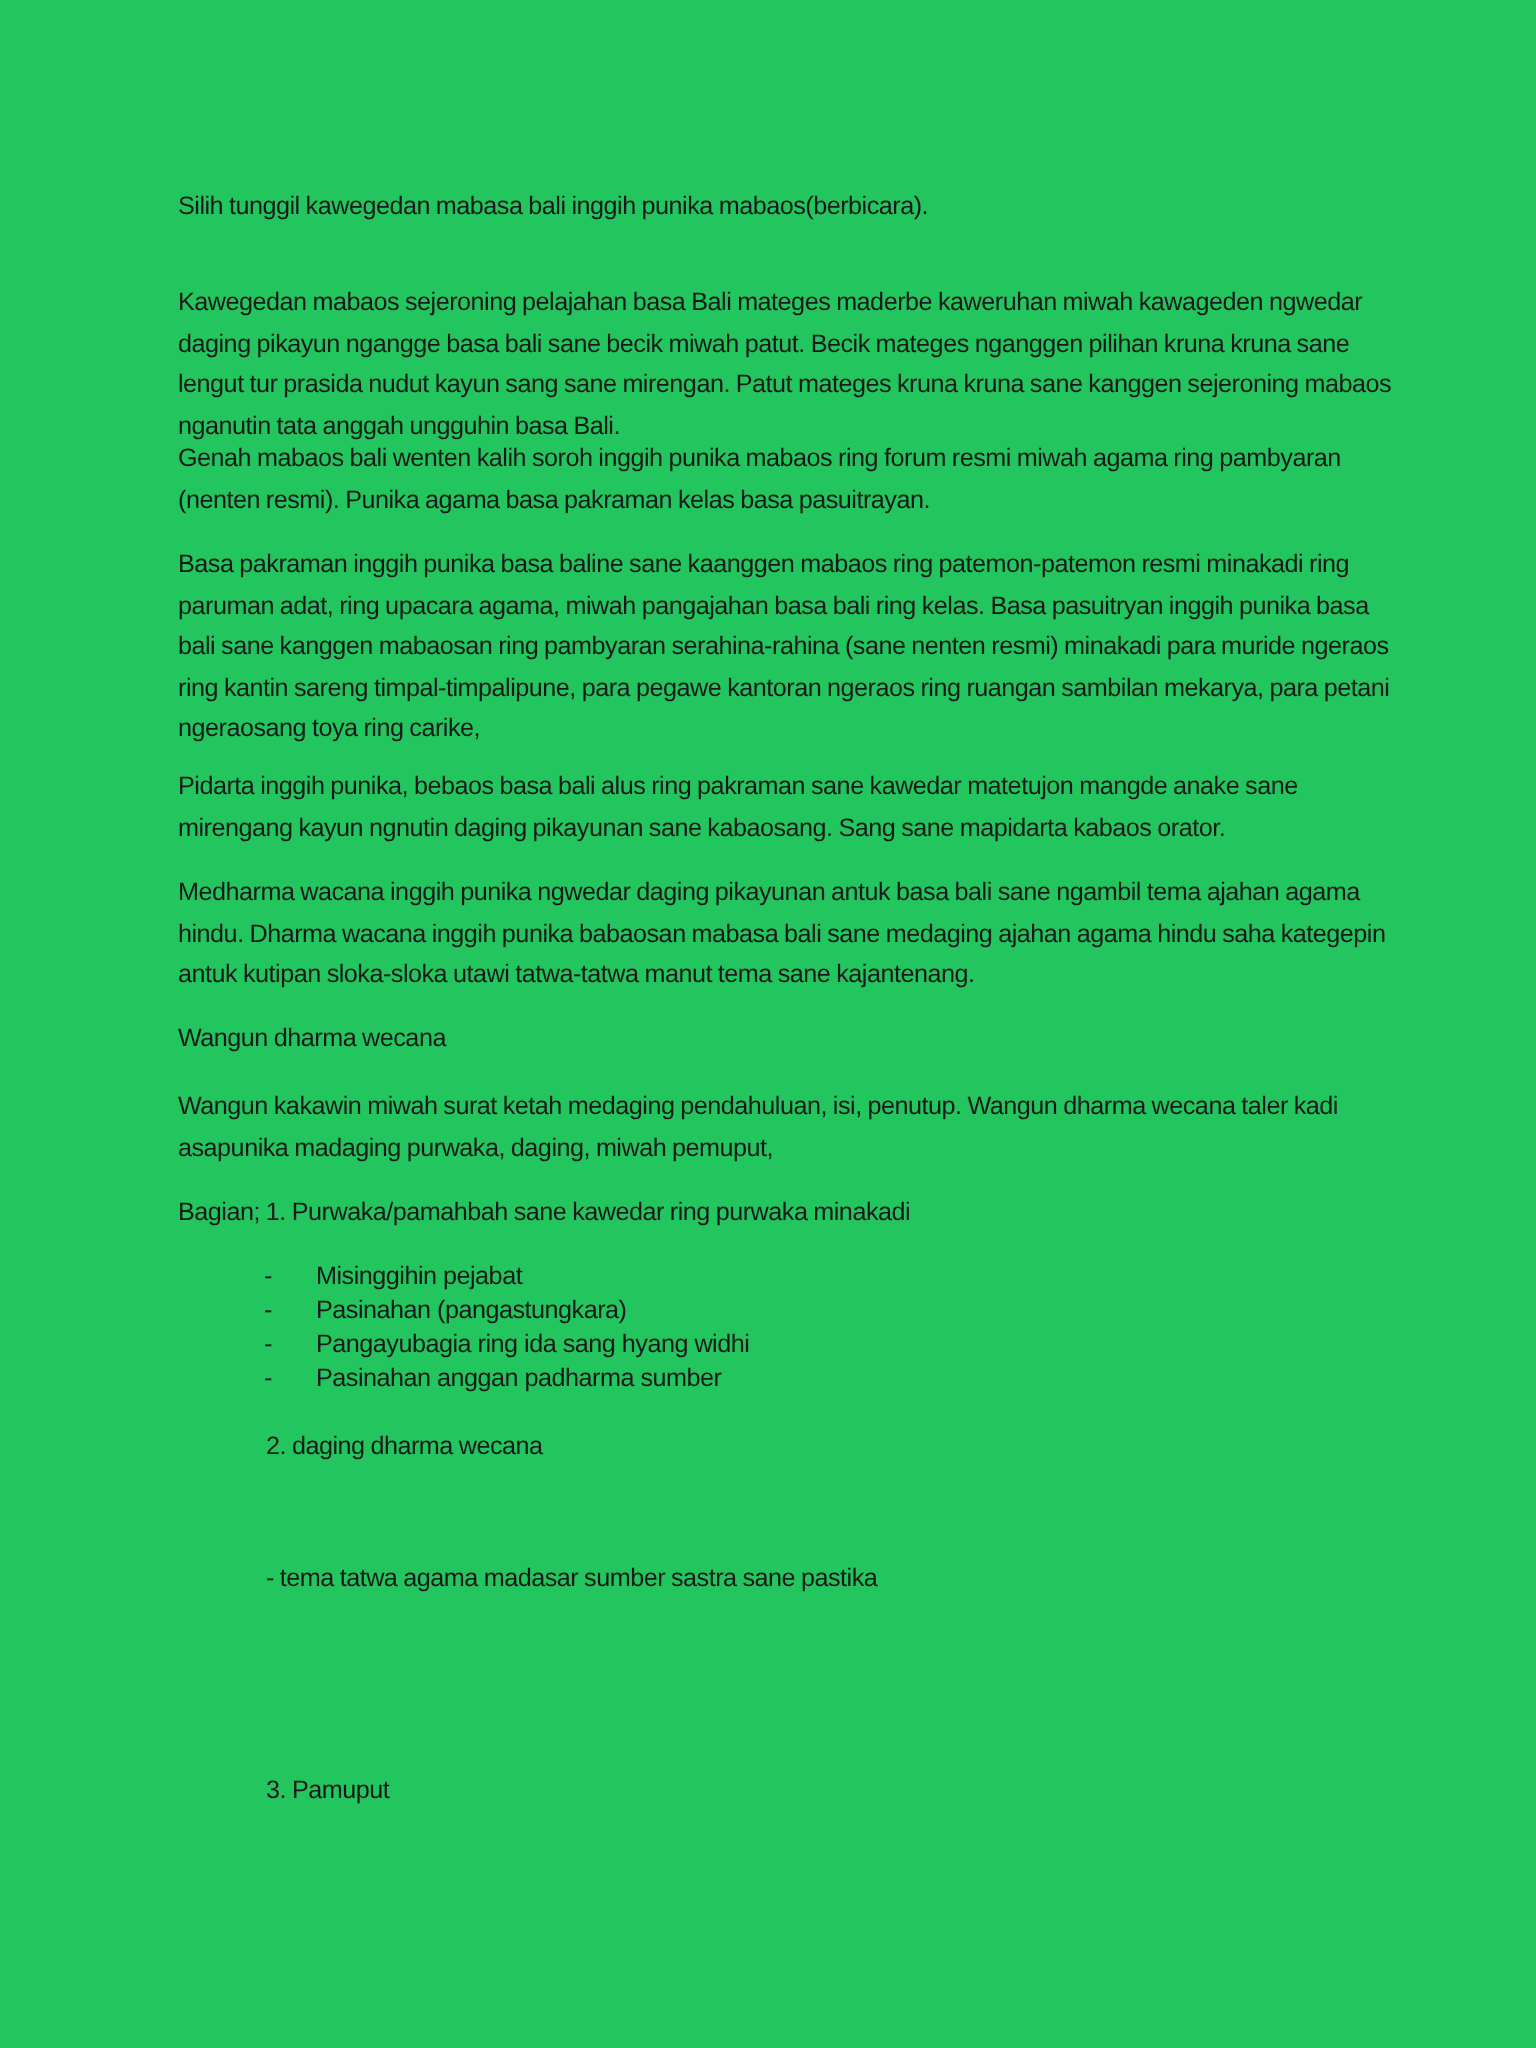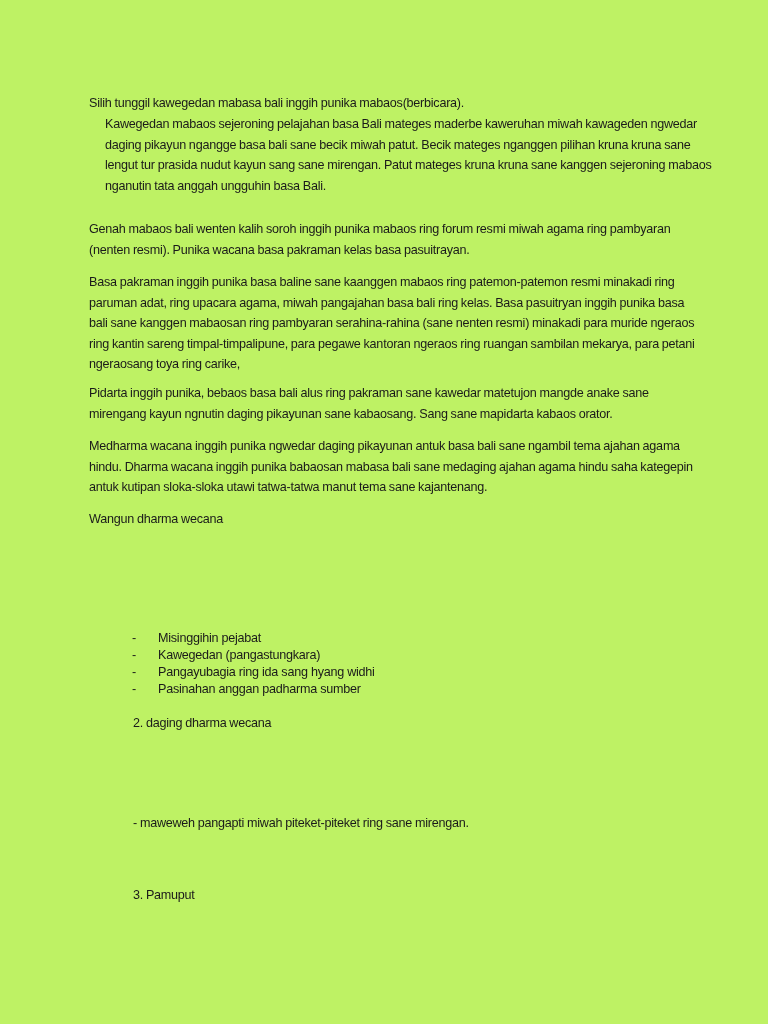--- a/index.html
+++ b/index.html
@@ -13,21 +13,21 @@
       position: relative;
       overflow: hidden;
       font-family: "Liberation Sans", "DejaVu Sans", sans-serif;
       color: #1a1a1a;
     }
     .page {
       position: absolute;
       left: 0; top: 0;
       width: 768px;
       height: 1024px;
-      background: #bef264;
+      background: #22c55e;
     }
     .block {
       position: absolute;
       left: 89px;
       width: 610px;
       font-size: 12.6px;
       line-height: 20.5px;
       letter-spacing: -0.25px;
       word-spacing: -0.3px;
       margin: 0;
@@ -56,40 +56,42 @@
       left: 133px;
     }
   </style>
 </head>
 <body>
 
 <div class="page">
 
   <p class="block" style="top:93px;">Silih tunggil kawegedan mabasa bali inggih punika mabaos(berbicara).</p>
 
-  <p class="block" style="top:114px;margin-left:16px;">Kawegedan mabaos sejeroning pelajahan basa Bali mateges maderbe kaweruhan miwah kawageden ngwedar daging pikayun ngangge basa bali sane becik miwah patut. Becik mateges nganggen pilihan kruna kruna sane lengut tur prasida nudut kayun sang sane mirengan. Patut mateges kruna kruna sane kanggen sejeroning mabaos nganutin tata anggah ungguhin basa Bali.</p>
+  <p class="block" style="top:141px;">Kawegedan mabaos sejeroning pelajahan basa Bali mateges maderbe kaweruhan miwah kawageden ngwedar daging pikayun ngangge basa bali sane becik miwah patut. Becik mateges nganggen pilihan kruna kruna sane lengut tur prasida nudut kayun sang sane mirengan. Patut mateges kruna kruna sane kanggen sejeroning mabaos nganutin tata anggah ungguhin basa Bali.</p>
 
-  <p class="block" style="top:219px;"><span>Genah mabaos bali wenten kalih soroh inggih punika mabaos ring </span><span class="b">forum resmi</span><span> miwah agama ring </span><span class="b">pambyaran (</span><span>nenten resmi). Punika wacana </span><span class="b">basa pakraman</span><span> kelas </span><span class="b">basa pasuitrayan.</span></p>
+  <p class="block" style="top:219px;"><span>Genah mabaos bali wenten kalih soroh inggih punika mabaos ring </span><span class="b">forum resmi</span><span> miwah agama ring </span><span class="b">pambyaran (</span><span>nenten resmi). Punika agama </span><span class="b">basa pakraman</span><span> kelas </span><span class="b">basa pasuitrayan.</span></p>
 
   <p class="block" style="top:272px;"><span class="b">Basa pakraman</span><span> inggih punika basa baline sane kaanggen mabaos ring patemon-patemon resmi minakadi ring paruman adat, ring upacara agama, miwah pangajahan basa bali ring kelas. </span><span class="b">Basa pasuitryan</span><span> inggih punika basa bali sane kanggen mabaosan ring pambyaran serahina-rahina (sane nenten resmi) minakadi para muride ngeraos ring kantin sareng timpal-timpalipune, para pegawe kantoran ngeraos ring ruangan sambilan mekarya, para petani ngeraosang toya ring carike,</span></p>
 
   <p class="block" style="top:436px;"><span class="b">Medharma wacana</span><span> inggih punika ngwedar daging pikayunan antuk basa bali sane ngambil tema ajahan agama hindu. </span><span class="b">Dharma wacana</span><span> inggih punika babaosan mabasa bali sane medaging ajahan agama hindu saha kategepin antuk kutipan sloka-sloka utawi tatwa-tatwa manut tema sane kajantenang.</span></p>
 
   <p class="block" style="top:383px;"><span class="b">Pidarta inggih punika,</span><span> bebaos basa bali alus ring pakraman sane kawedar matetujon mangde anake sane mirengang kayun ngnutin daging pikayunan sane kabaosang. </span><span class="b">Sang sane mapidarta kabaos orator.</span></p>
 
   <p class="block b" style="top:509px;">Wangun dharma wecana</p>
 
+  <p class="block" style="top:543px;"><span class="b">Wangun kakawin</span><span> miwah surat ketah medaging pendahuluan, isi, penutup. </span><span class="b">Wangun dharma wecana</span><span> taler kadi asapunika madaging purwaka, daging, miwah pemuput,</span></p>
 
+  <p class="block" style="top:596px;"><span>Bagian; 1. </span><span class="b">Purwaka/pamahbah</span><span> sane kawedar ring purwaka minakadi</span></p>
 
   <ul class="list" style="top:630px;">
     <li><span class="dash">-</span><span>Misinggihin pejabat</span></li>
-    <li><span class="dash">-</span><span>Kawegedan (pangastungkara)</span></li>
+    <li><span class="dash">-</span><span>Pasinahan (pangastungkara)</span></li>
     <li><span class="dash">-</span><span>Pangayubagia ring ida sang hyang widhi</span></li>
     <li><span class="dash">-</span><span>Pasinahan anggan padharma sumber</span></li>
   </ul>
 
   <p class="block indent" style="top:713px;"><span>2. </span><span class="b">daging dharma wecana</span></p>
 
-  <p class="block indent" style="top:813px;">- maweweh pangapti miwah piteket-piteket ring sane mirengan.</p>
+  <p class="block indent" style="top:779px;">- tema tatwa agama madasar sumber sastra sane pastika</p>
 
   <p class="block indent b" style="top:885px;">3. Pamuput</p>
 
 </div>
 
 </body></html>

